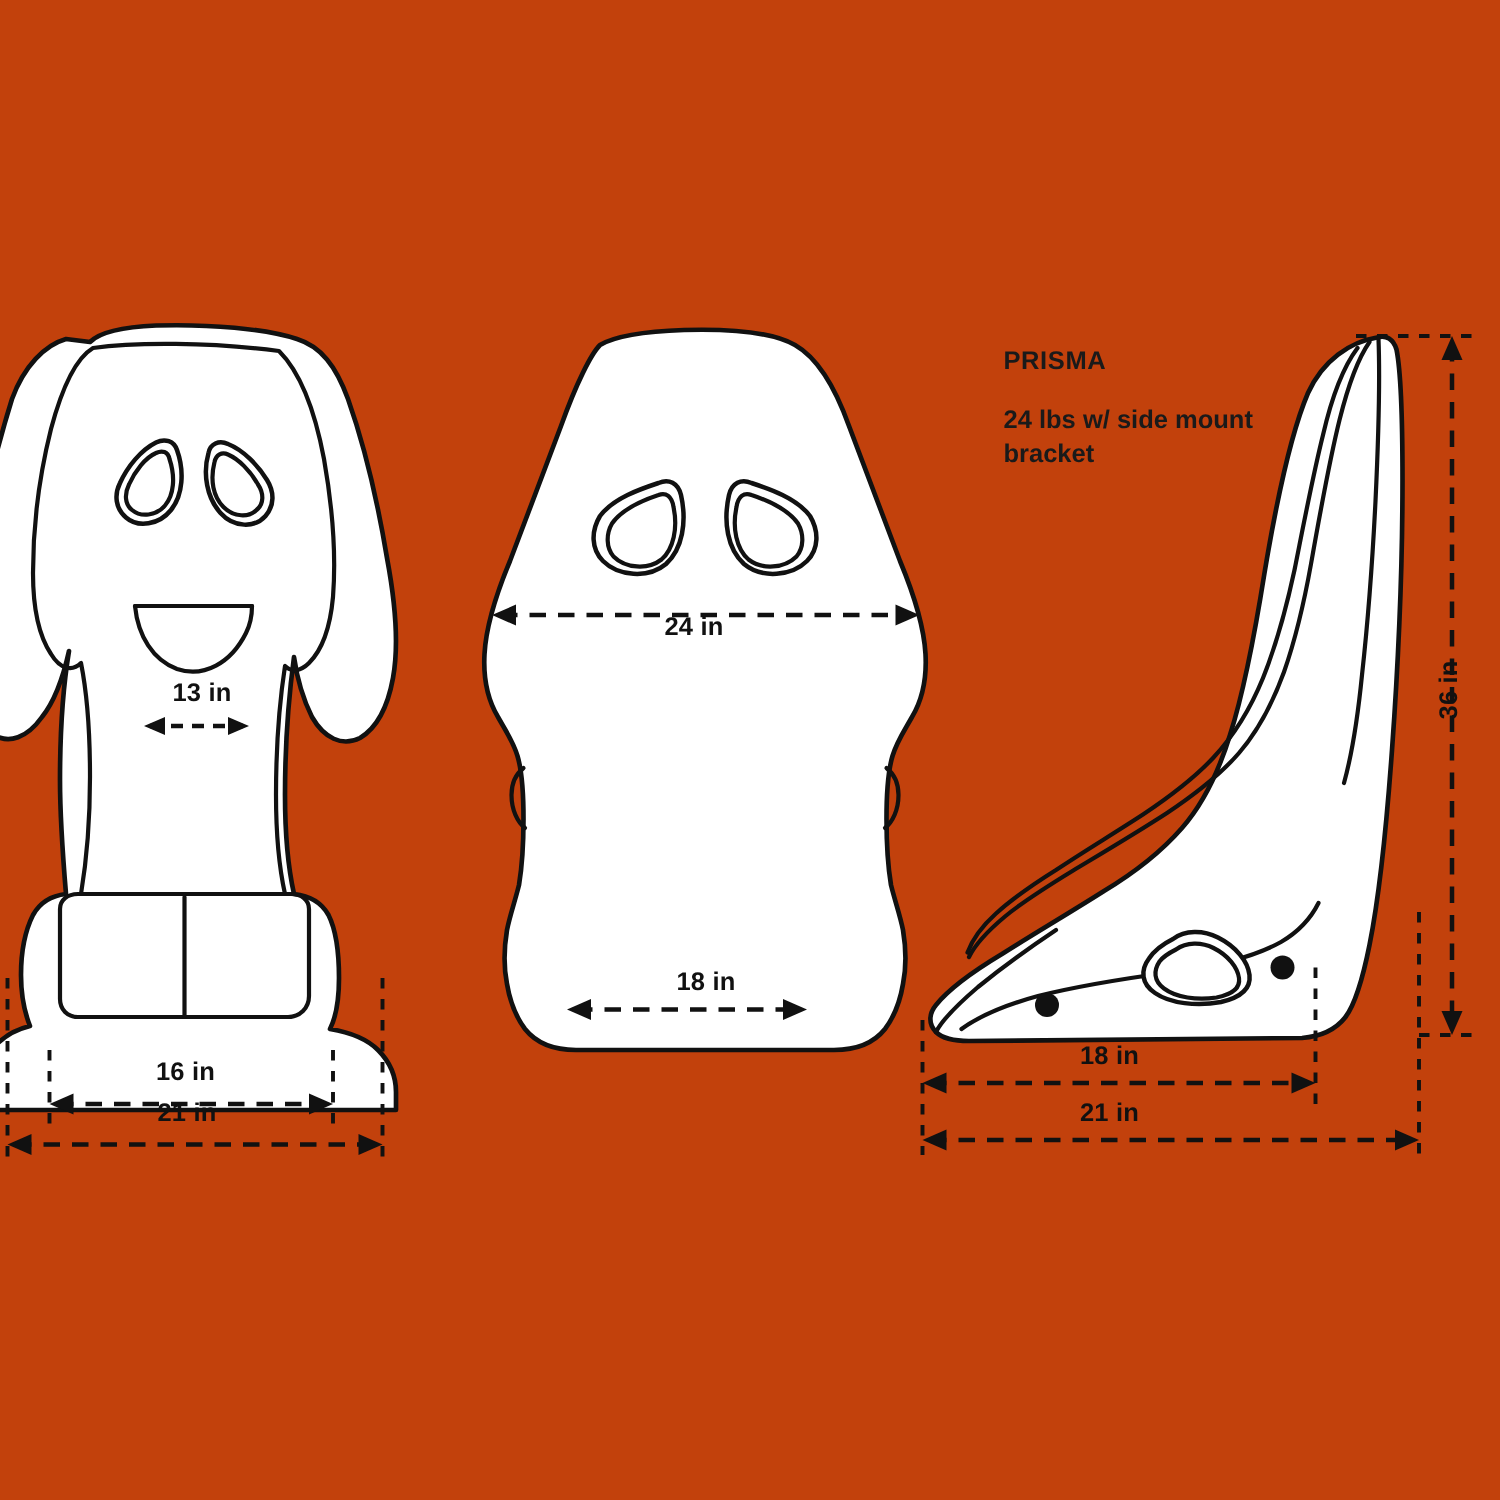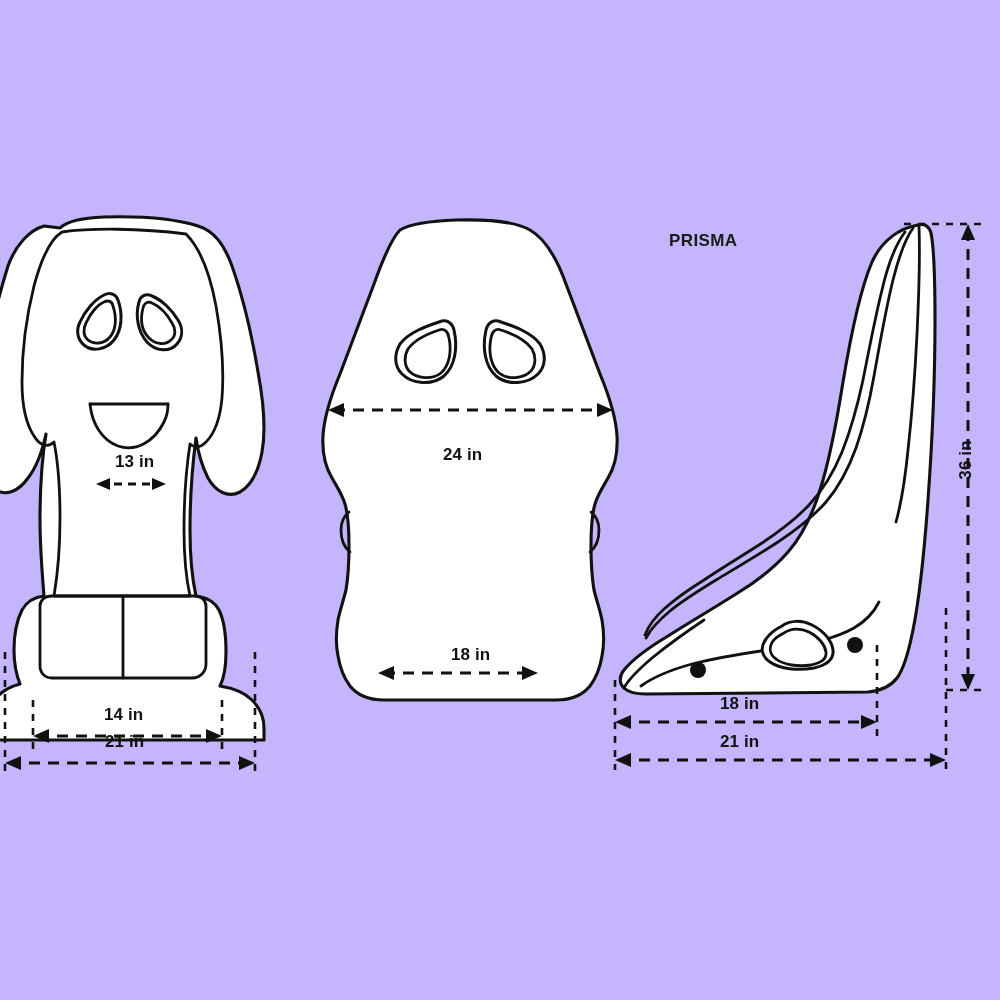--- a/index.html
+++ b/index.html
@@ -4,21 +4,21 @@
 <style>
   html, body {
     margin: 0;
     padding: 0;
     background: #ffffff;
   }
   #stage {
     position: relative;
     width: 1000px;
     height: 1000px;
-    background: #c4b5fd;
+    background: #c2410c;
     font-family: "Liberation Sans", sans-serif;
     overflow: hidden;
   }
   #stage svg {
     position: absolute;
     left: 0;
     top: 0;
     width: 1000px;
     height: 1000px;
   }
@@ -385,28 +385,30 @@
         <path class="extline" d="M 946,608 L 946,770"></path>
         <path class="dimline" d="M 620,760 L 941,760"></path>
         <polygon class="arrowhead" points="615,760 631,753 631,767"></polygon>
         <polygon class="arrowhead" points="946,760 930,753 930,767"></polygon>
       </g>
     </g>
   </svg>
 
   <div class="annot" id="annot-model" style="left:669px; top:231px;">PRISMA</div>
 
+  <div class="annot" id="annot-weight" style="left:669px; top:269px;">24 lbs w/ side mount
+bracket</div>
 
   <div class="dimtext" style="left:115px; top:452px;">13 in</div>
 
-  <div class="dimtext" style="left:104px; top:705px;">14 in</div>
+  <div class="dimtext" style="left:104px; top:705px;">16 in</div>
 
   <div class="dimtext" style="left:105px; top:732px;">21 in</div>
 
-  <div class="dimtext" style="left:443px; top:445px;">24 in</div>
+  <div class="dimtext" style="left:443px; top:408px;">24 in</div>
 
   <div class="dimtext" style="left:451px; top:645px;">18 in</div>
 
   <div class="dimtext rot" style="left:938px; top:450px; width:56px; text-align:center;">36 in</div>
 
   <div class="dimtext" style="left:720px; top:694px;">18 in</div>
 
   <div class="dimtext" style="left:720px; top:732px;">21 in</div>
 
 </div>

